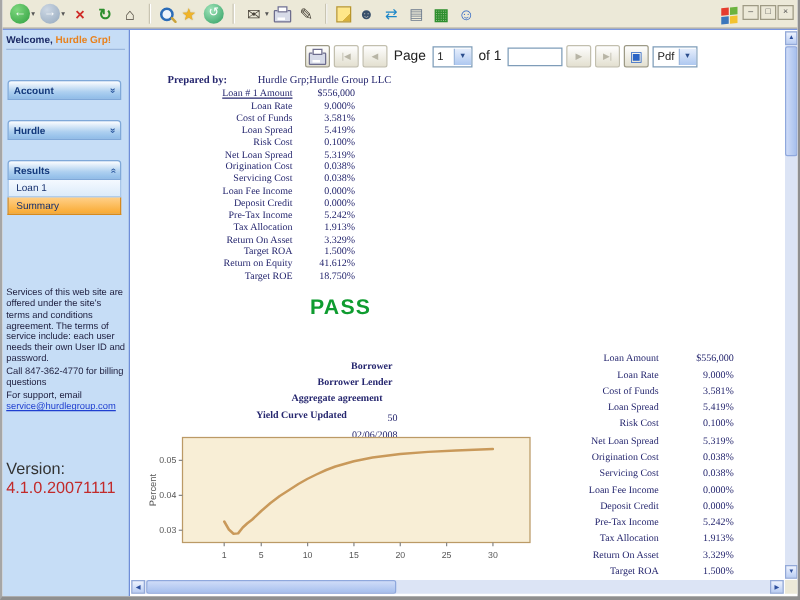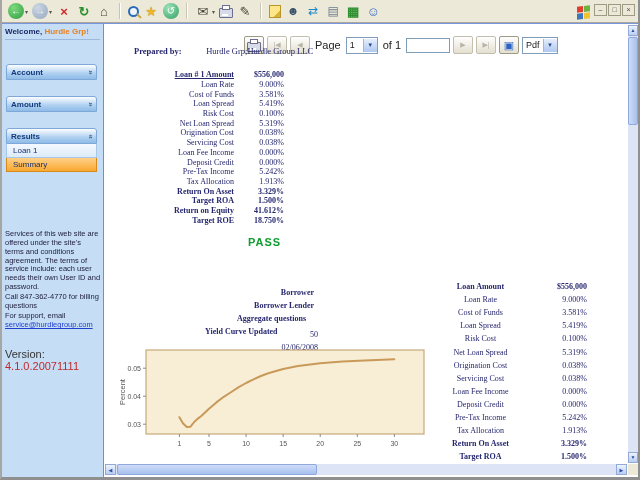--- a/index.html
+++ b/index.html
@@ -45,56 +45,56 @@
   .acc-hdr{height:14px;margin-top:16px;background:linear-gradient(#fdfeff,#aed0f0 60%,#8fbce8);border:1px solid #7fa8d8;border-radius:3px 3px 0 0;
     display:flex;align-items:center;justify-content:space-between;padding:0 4px;font-size:8px;font-weight:bold;color:#143a7c;cursor:pointer;}
   .chev{display:inline-block;font-size:8px;color:#2d5aa0;}
   .chev.down{transform:rotate(90deg);}
   .chev.up{transform:rotate(-90deg);}
   .acc-item{height:13px;line-height:13px;padding-left:6px;font-size:8px;background:linear-gradient(#f4f9ff,#dcebfa);border:1px solid #a8c6e8;border-top:none;cursor:pointer;color:#17306e;}
   .acc-item.sel{background:linear-gradient(#ffd089,#f9a930);border-color:#d88a1c;font-weight:normal;}
   .side-info{position:absolute;left:3px;top:206px;right:2px;line-height:1.18;color:#1d1d3d;}
   .side-info .blk{margin-bottom:1px;}
   .email{color:#1f3fd0;text-decoration:underline;cursor:pointer;}
-  .version{position:absolute;left:3px;top:324px;font-size:11px;color:#333;}
+  .version{position:absolute;left:3px;top:343px;font-size:13px;color:#333;}
   .vnum{color:#c22a2a;}
   
   .main{position:absolute;left:102px;top:0;right:0;bottom:0;background:#fff;}
   .rv-toolbar{position:absolute;left:140px;top:12px;height:18px;display:flex;align-items:center;gap:3px;}
   .rv-btn{min-width:16px;height:16px;background:linear-gradient(#fefefe,#e3e0d0);border:1px solid #9d9a86;border-radius:2px;
     display:inline-flex;align-items:center;justify-content:center;font-size:7px;color:#4a4a4a;cursor:pointer;padding:0 1px;}
   .rv-btn.dis{color:#b8b5a6;border-color:#c2bfae;cursor:default;}
   .rv-lbl{font-size:11px;color:#222;margin:0 2px;}
   .select{height:15px;background:#fff;border:1px solid #7f9db9;display:inline-flex;align-items:center;cursor:pointer;}
   .select .sval{font-size:9px;padding:0 3px;min-width:10px;color:#222;}
   .select .ddbox{width:13px;height:13px;margin:0;background:linear-gradient(#e6eefc,#aec8f0);border-left:1px solid #9db8dd;
     display:inline-flex;align-items:center;justify-content:center;font-size:6px;color:#2b4d8c;}
   .page-input{width:38px;height:13px;border:1px solid #7f9db9;font-size:9px;padding:0 2px;}
   .export-glyph{color:#2b64c5;font-size:11px;}
   
   .report{position:absolute;left:0;top:0;right:10px;bottom:14px;font-family:"Liberation Serif",serif;color:#26276f;}
-  .prepared{position:absolute;left:30px;top:22px;font-size:8.5px;}
+  .prepared{position:absolute;left:30px;top:34px;font-size:8.5px;}
   .prepared .plbl{display:inline-block;width:70px;font-weight:bold;}
   .r-row{display:flex;}
   .r-lbl{text-align:right;}
   .r-val{text-align:right;}
-  .b{font-weight:bold;}
+  .b{font-weight:normal;}
   .u{text-decoration:underline;}
   .sum-table{position:absolute;left:28px;top:46px;width:152px;font-size:8px;}
   .sum-table .r-row{height:9.7px;align-items:center;}
   .sum-table .r-lbl{width:102px;}
   .sum-table .r-val{flex:1;}
-  .pass{position:absolute;left:144px;top:212px;font-family:"Liberation Sans",sans-serif;font-size:11px;font-weight:bold;color:#0f9c30;letter-spacing:1px;}
+  .pass{position:absolute;left:144px;top:212px;font-family:"Liberation Sans",sans-serif;font-size:17px;font-weight:bold;color:#0f9c30;letter-spacing:1px;}
   .mid-table{position:absolute;left:44px;top:262px;width:170px;font-size:8px;}
   .mid-table .r-row{height:12.9px;align-items:center;justify-content:flex-end;}
   .mid-table .r-lbl{width:101px;font-weight:bold;}
   .mid-table .r-val{text-align:left;padding-left:4px;margin-top:32px;}
   .det-table{position:absolute;left:330px;top:256px;width:153px;font-size:8px;}
   .det-table .r-row{height:13.1px;align-items:center;}
-  .det-table .r-lbl{width:93px;text-align:center;}
+  .det-table .r-lbl{width:93px;}
   .det-table .r-val{flex:1;}
   #yield-chart{position:absolute;left:12px;top:322px;}
   
   .vscroll{position:absolute;top:1px;right:0;bottom:14px;width:10px;background:#dce4f5;}
   .vs-btn{position:absolute;left:0;width:10px;height:11px;background:linear-gradient(#eef3fe,#b9cdf3);border:1px solid #93a9d8;
     box-sizing:border-box;font-size:5px;color:#2d4f9e;text-align:center;line-height:9px;cursor:pointer;}
   .vs-up{top:0;} .vs-down{bottom:0;}
   .vs-thumb{position:absolute;left:0;top:12px;width:10px;height:88px;background:linear-gradient(90deg,#cfdcf8,#a7c0ee);border:1px solid #8fa8dd;box-sizing:border-box;border-radius:2px;cursor:grab;}
   .hscroll{position:absolute;left:1px;right:11px;bottom:2px;height:11px;background:#dce4f5;}
   .hs-btn{position:absolute;top:0;width:11px;height:11px;background:linear-gradient(#eef3fe,#b9cdf3);border:1px solid #93a9d8;
@@ -189,21 +189,21 @@
       <div class="welcome">
         <span>Welcome,</span>
         <span class="uname">Hurdle Grp!</span>
       </div>
       <div class="side-sections">
           <div class="acc-hdr">
             <span>Account</span>
             <span class="chev down">»</span>
           </div>
           <div class="acc-hdr">
-            <span>Amount</span>
+            <span>Hurdle</span>
             <span class="chev down">»</span>
           </div>
           <div class="acc-hdr">
             <span>Results</span>
             <span class="chev up">»</span>
           </div>
           <div class="acc-item">Loan 1</div>
           <div class="acc-item sel">Summary</div>
         </div>
       <div class="side-info">
@@ -319,21 +319,21 @@
         <div class="mid-table">
             <div class="r-row">
               <span class="r-lbl">Borrower</span>
               <span class="r-val"></span>
             </div>
             <div class="r-row">
               <span class="r-lbl">Borrower Lender</span>
               <span class="r-val"></span>
             </div>
             <div class="r-row">
-              <span class="r-lbl">Aggregate questions</span>
+              <span class="r-lbl">Aggregate agreement</span>
               <span class="r-val">50</span>
             </div>
             <div class="r-row">
               <span class="r-lbl">Yield Curve Updated</span>
               <span class="r-val">02/06/2008</span>
             </div>
           </div>
         <div class="det-table">
             <div class="r-row">
               <span class="r-lbl b">Loan Amount</span>

